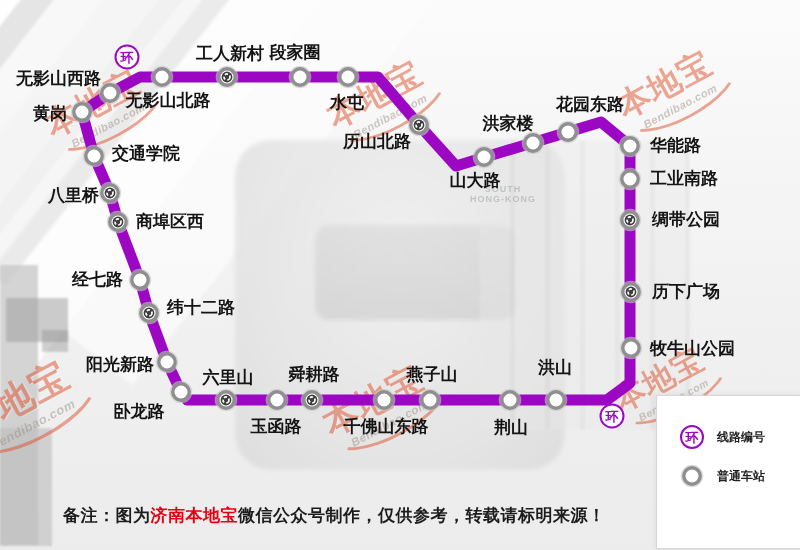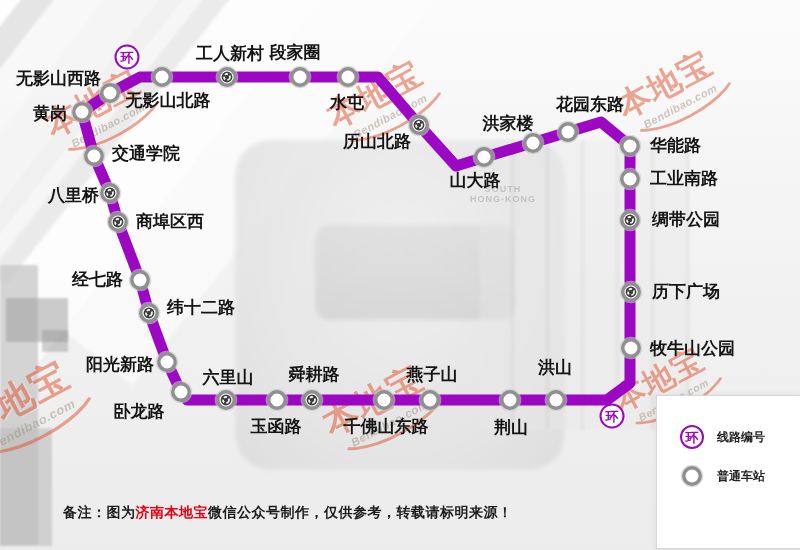--- a/index.html
+++ b/index.html
@@ -45,21 +45,21 @@
   
   .legend{position:absolute;left:656px;top:395px;width:146px;height:154px;z-index:3;
     background:#ffffff;border:1px solid #d6d6d6;box-shadow:0 0 6px rgba(0,0,0,.08);}
   .legend-row{position:absolute;left:22px;display:flex;align-items:center;gap:12px;height:26px;}
   .legend-row:nth-of-type(1){top:28px;}
   .legend-row:nth-of-type(2){top:67px;}
   .legend-row:nth-of-type(3){top:105px;}
   .legend-icon{width:26px;height:26px;display:inline-flex;align-items:center;justify-content:center;}
   .legend-label{font-size:12px;font-weight:600;color:#222;}
   
-  .note{position:absolute;left:63px;top:504px;z-index:3;font-size:14px;font-weight:bold;
+  .note{position:absolute;left:63px;top:504px;z-index:3;font-size:17px;font-weight:bold;
     color:#1c1c1c;letter-spacing:.5px;white-space:nowrap;}
 </style>
 </head>
 <body>
 
 <div class="screen">
 
   <div class="bg">
     <div class="streak1"></div>
     <div class="streak2"></div>

